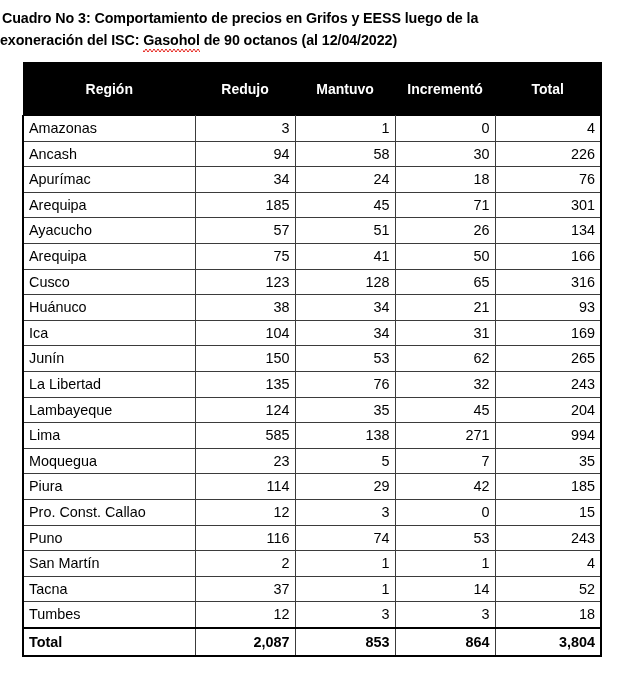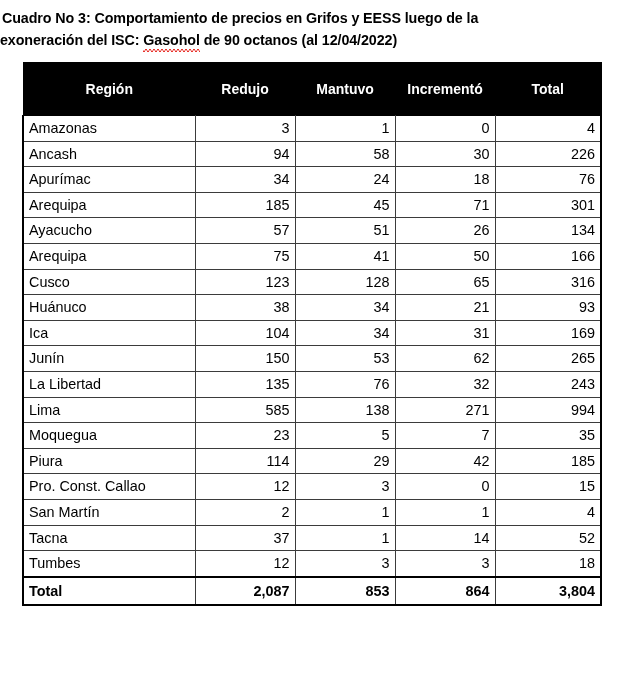--- a/index.html
+++ b/index.html
@@ -208,20 +208,27 @@
           <td class="num edge-r">265</td>
         </tr>
         <tr>
           <td class="region edge-l">La Libertad</td>
           <td class="num">135</td>
           <td class="num">76</td>
           <td class="num">32</td>
           <td class="num edge-r">243</td>
         </tr>
         <tr>
+          <td class="region edge-l">Lambayeque</td>
+          <td class="num">124</td>
+          <td class="num">35</td>
+          <td class="num">45</td>
+          <td class="num edge-r">204</td>
+        </tr>
+        <tr>
           <td class="region edge-l">Lima</td>
           <td class="num">585</td>
           <td class="num">138</td>
           <td class="num">271</td>
           <td class="num edge-r">994</td>
         </tr>
         <tr>
           <td class="region edge-l">Moquegua</td>
           <td class="num">23</td>
           <td class="num">5</td>
@@ -234,20 +241,27 @@
           <td class="num">29</td>
           <td class="num">42</td>
           <td class="num edge-r">185</td>
         </tr>
         <tr>
           <td class="region edge-l">Pro. Const. Callao</td>
           <td class="num">12</td>
           <td class="num">3</td>
           <td class="num">0</td>
           <td class="num edge-r">15</td>
+        </tr>
+        <tr>
+          <td class="region edge-l">Puno</td>
+          <td class="num">116</td>
+          <td class="num">74</td>
+          <td class="num">53</td>
+          <td class="num edge-r">243</td>
         </tr>
         <tr>
           <td class="region edge-l">San Martín</td>
           <td class="num">2</td>
           <td class="num">1</td>
           <td class="num">1</td>
           <td class="num edge-r">4</td>
         </tr>
         <tr>
           <td class="region edge-l">Tacna</td>

